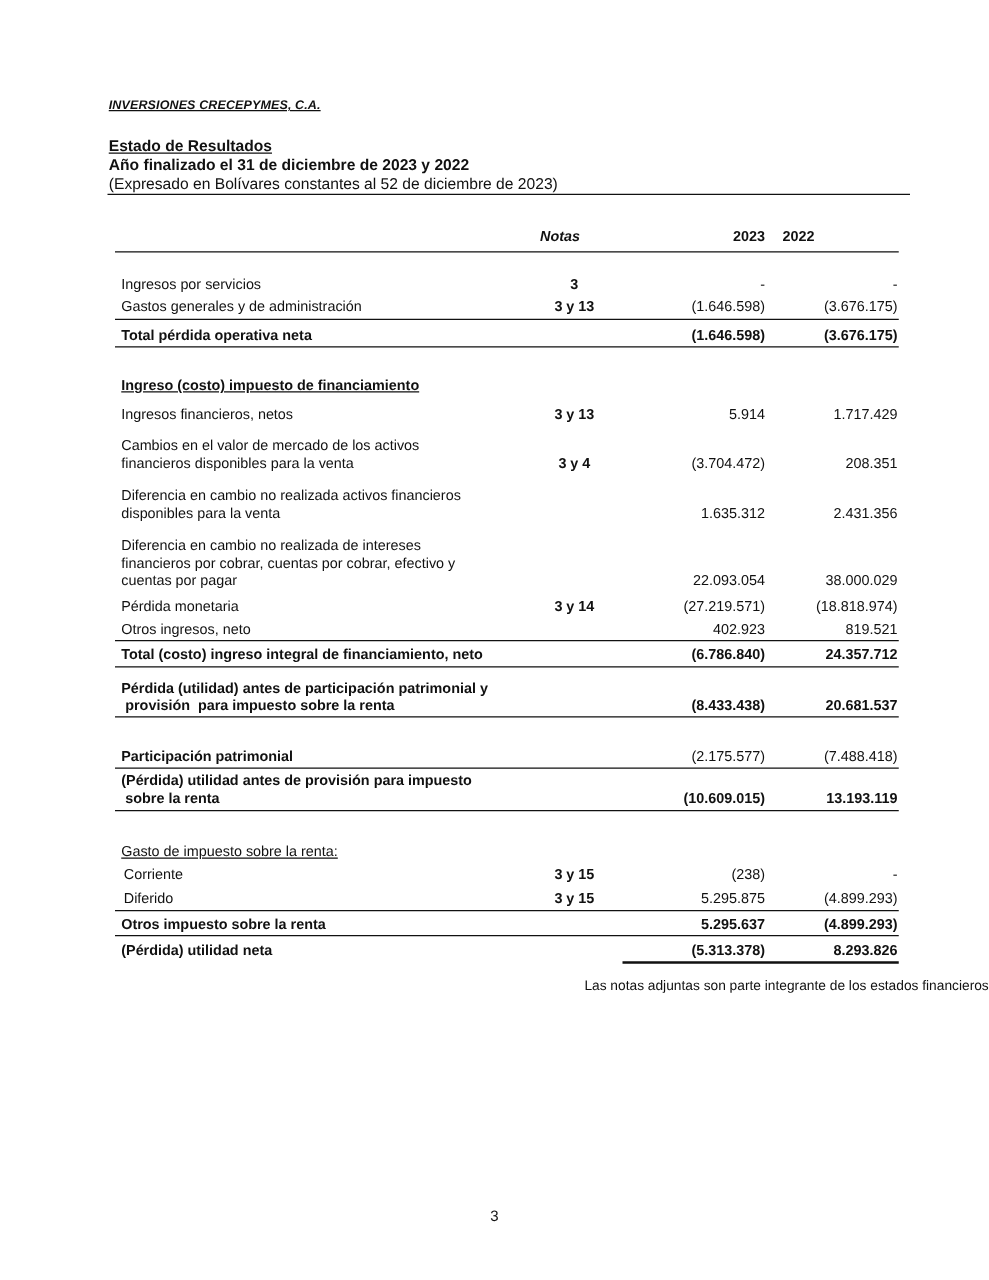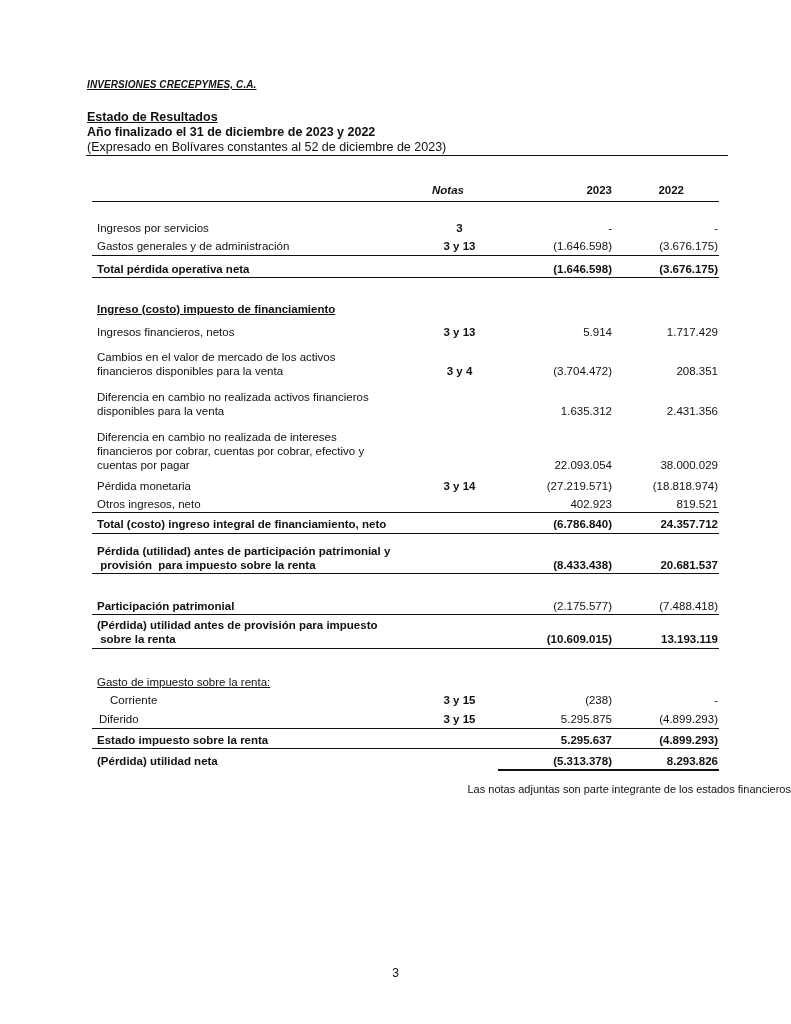--- a/index.html
+++ b/index.html
@@ -9,21 +9,21 @@
   .company { left: 87px; top: 79px; font-size: 10px; font-weight: bold; font-style: italic;
              text-decoration: underline; letter-spacing: 0.1px; }
   .st-title { left: 87px; top: 110px; font-size: 12.5px; font-weight: bold; text-decoration: underline; }
   .st-sub { left: 87px; top: 125px; font-size: 12.5px; font-weight: bold; }
   .st-note { left: 87px; top: 140px; font-size: 12.5px; }
   .hrule { left: 86px; top: 155px; width: 642px; height: 0; border-top: 1.6px solid #111; }
 
   .colhead { top: 184px; font-size: 11.5px; font-weight: bold; }
   .h-notas { left: 432px; width: 55px; text-align: left; font-style: italic; }
   .h-2023 { left: 520px; width: 92px; text-align: right; }
-  .h-2022 { left: 586px; width: 98px; text-align: right; }
+  .h-2022 { left: 626px; width: 98px; text-align: left; }
   .tabrule { left: 92px; top: 201px; width: 627px; border-top: 1.4px solid #111; }
 
   .row { position: absolute; left: 97px; width: 622px; font-size: 11.5px; }
   .row .lbl { position: absolute; left: 0; bottom: 0; width: 340px; line-height: 14px; }
   .row .nt { position: absolute; left: 335px; width: 55px; bottom: 0; text-align: center; font-weight: bold; line-height: 14px; }
   .row .v1 { position: absolute; left: 423px; width: 92px; bottom: 0; text-align: right; line-height: 14px; }
   .row .v2 { position: absolute; left: 523px; width: 98px; bottom: 0; text-align: right; line-height: 14px; }
   .bold { font-weight: bold; }
   .uline { text-decoration: underline; }
   .line { position: absolute; left: 92px; width: 627px; border-top: 1.3px solid #111; }
@@ -154,36 +154,36 @@
   <span class="v1">(10.609.015)</span>
   <span class="v2">13.193.119</span>
 </div>
 <div class="line" style="top:648px"></div>
 
 <div class="row" style="top:674px;height:15px">
   <span class="lbl uline">Gasto de impuesto sobre la renta:</span>
 </div>
 
 <div class="row" style="top:692px;height:15px">
-  <span class="lbl" style="left:13px">Corriente</span>
+  <span class="lbl" style="left:2px">Corriente</span>
   <span class="nt">3 y 15</span>
   <span class="v1">(238)</span>
   <span class="v2">-</span>
 </div>
 
 <div class="row" style="top:711px;height:15px">
   <span class="lbl" style="left:2px">Diferido</span>
   <span class="nt">3 y 15</span>
   <span class="v1">5.295.875</span>
   <span class="v2">(4.899.293)</span>
 </div>
 <div class="line" style="top:728px"></div>
 
 <div class="row bold" style="top:732px;height:15px">
-  <span class="lbl">Estado impuesto sobre la renta</span>
+  <span class="lbl">Otros impuesto sobre la renta</span>
   <span class="v1">5.295.637</span>
   <span class="v2">(4.899.293)</span>
 </div>
 <div class="line" style="top:748px"></div>
 
 <div class="row bold" style="top:753px;height:15px">
   <span class="lbl">(Pérdida) utilidad  neta</span>
   <span class="v1">(5.313.378)</span>
   <span class="v2">8.293.826</span>
 </div>

